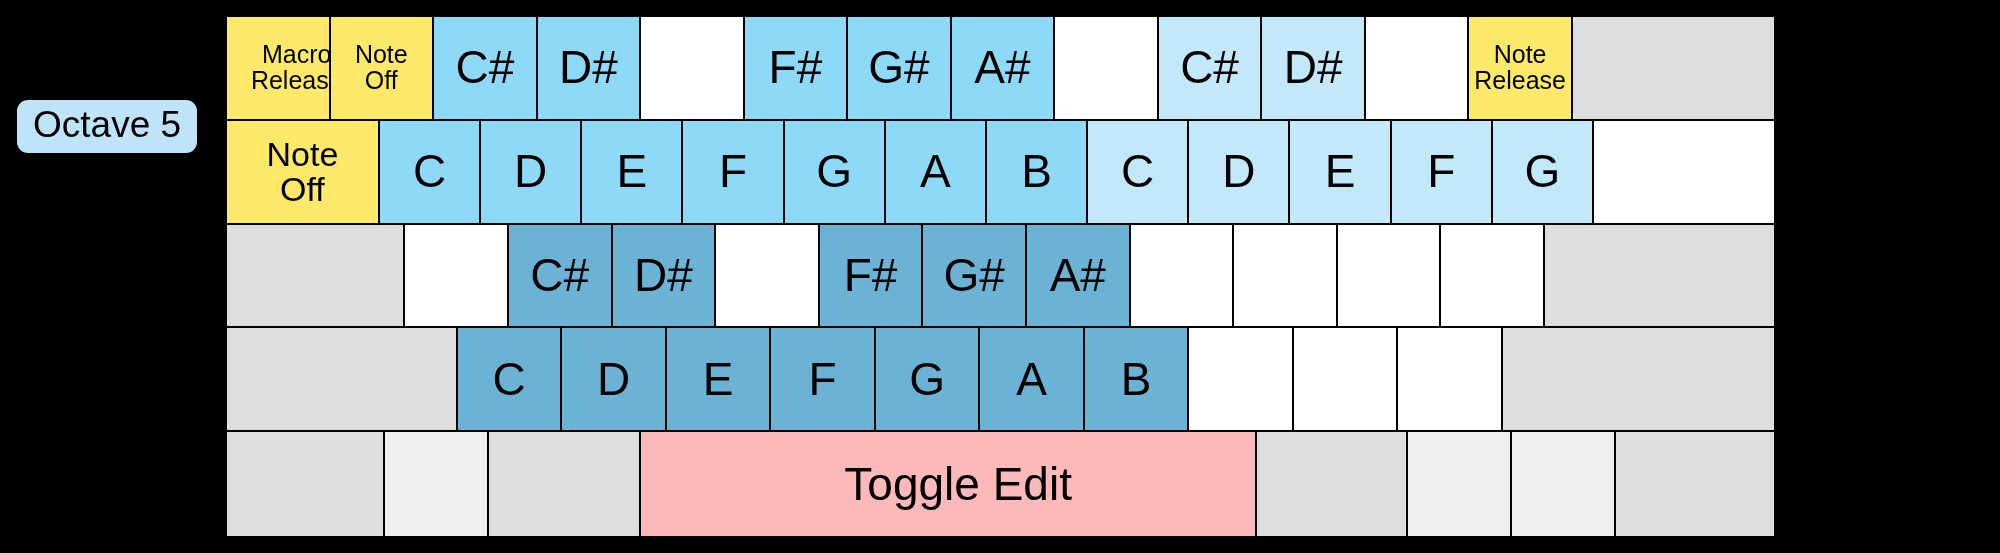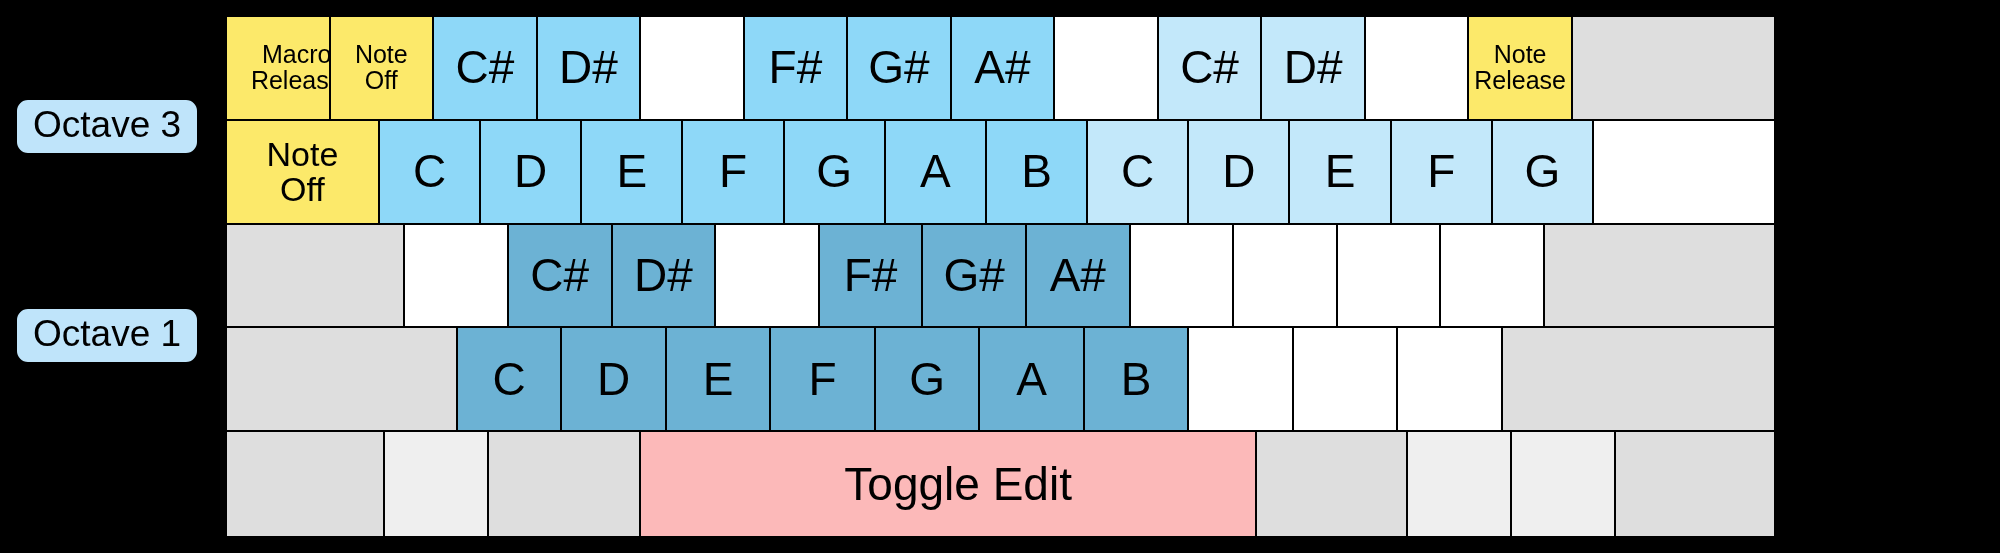--- a/index.html
+++ b/index.html
@@ -169,18 +169,17 @@
         <div class="key c-gray2 t-med" style="flex: 0 0 6.70482%;"></div>
         <div class="key c-gray t-med" style="flex: 0 0 9.81194%;"></div>
         <div class="key c-pink t-big" style="flex: 0 0 39.8201%;">Toggle Edit</div>
         <div class="key c-gray t-med" style="flex: 0 0 9.81194%;"></div>
         <div class="key c-gray2 t-med" style="flex: 0 0 6.70482%;"></div>
         <div class="key c-gray2 t-med" style="flex: 0 0 6.70482%;"></div>
         <div class="key c-gray t-med" style="flex: 0 0 10.2208%;"></div>
       </div>
     </div>
 
-  <div class="octave-label" id="oct2-label">Octave 3</div>
+  <div class="octave-label" id="oct2-label">Octave 5</div>
 
-  <div class="octave-label" id="oct1-label">Octave 1</div>
 
 
 </div>
 
 </body></html>

